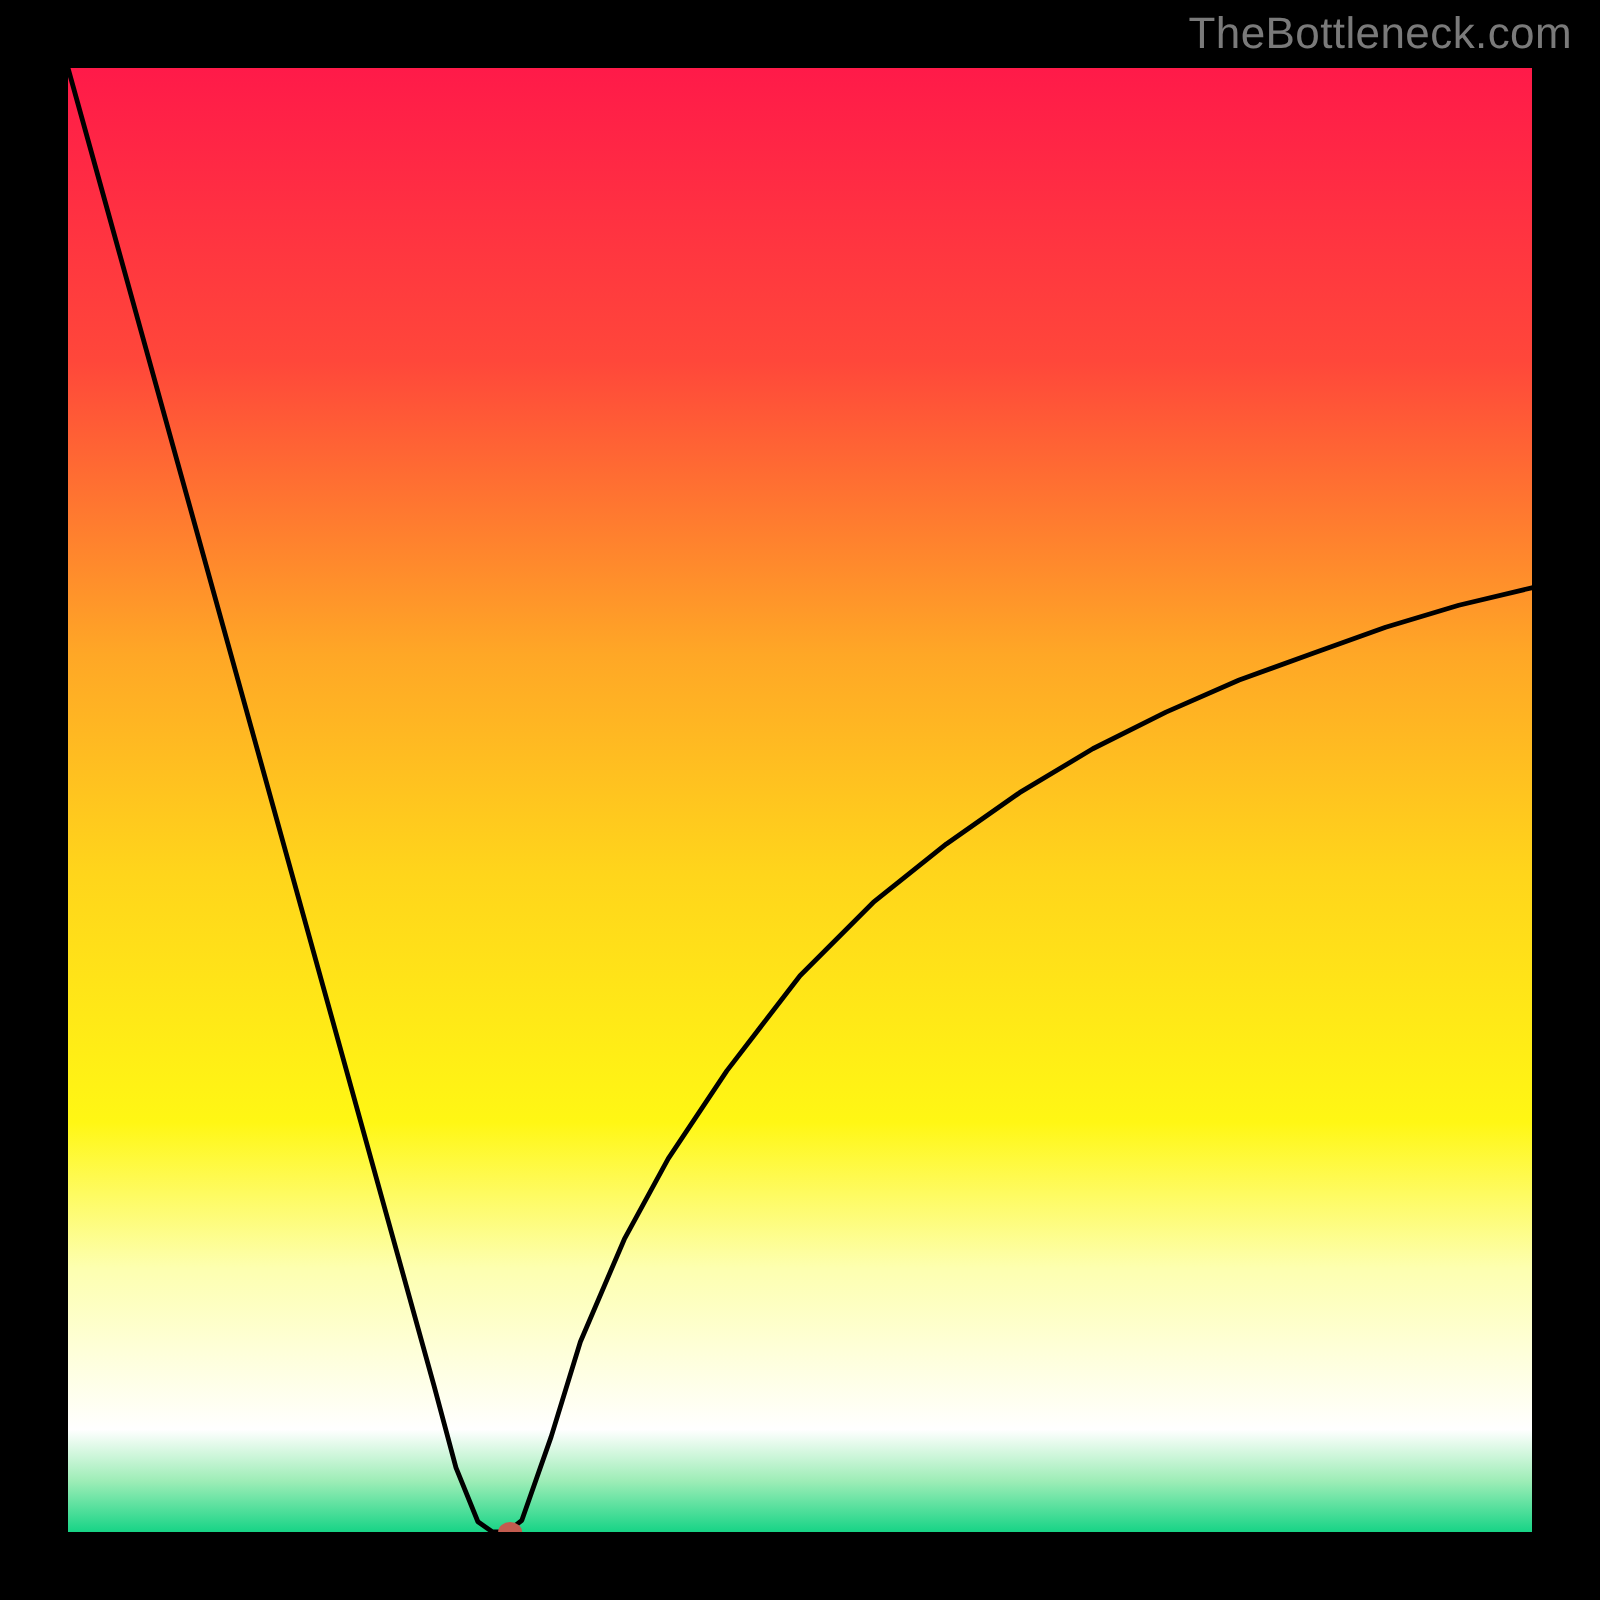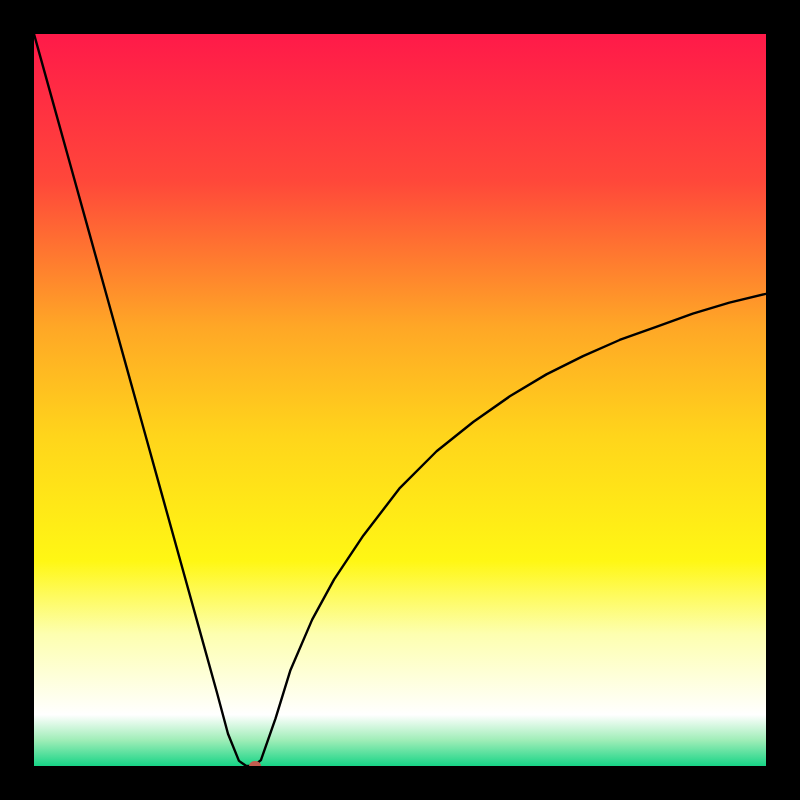--- a/index.html
+++ b/index.html
@@ -38,20 +38,21 @@
   svg {
     display: block;
     width: 732px;
     height: 732px;
   }
 </style>
 </head>
 <body>
 
 <div class="frame">
+  <div class="watermark">TheBottleneck.com</div>
 
   <div class="plot">
     <svg id="chart-svg" viewBox="0 0 732 732" preserveAspectRatio="none">
       <defs>
         <linearGradient id="bg-grad" x1="0" y1="0" x2="0" y2="1">
             <stop offset="0%" stop-color="#ff1a49"></stop>
             <stop offset="20%" stop-color="#ff473a"></stop>
             <stop offset="40%" stop-color="#ffa726"></stop>
             <stop offset="55.00000000000001%" stop-color="#ffd51b"></stop>
             <stop offset="72%" stop-color="#fff714"></stop>

